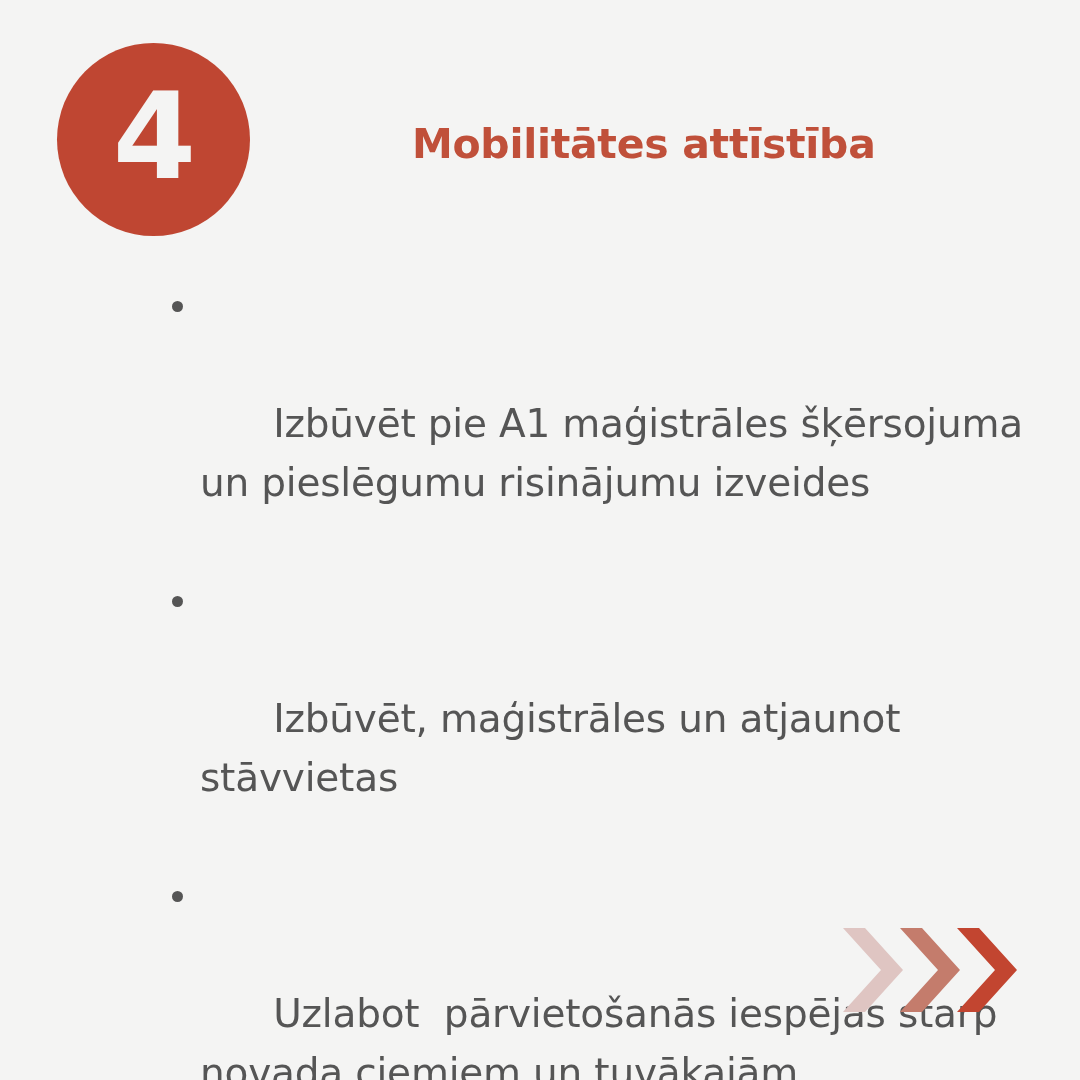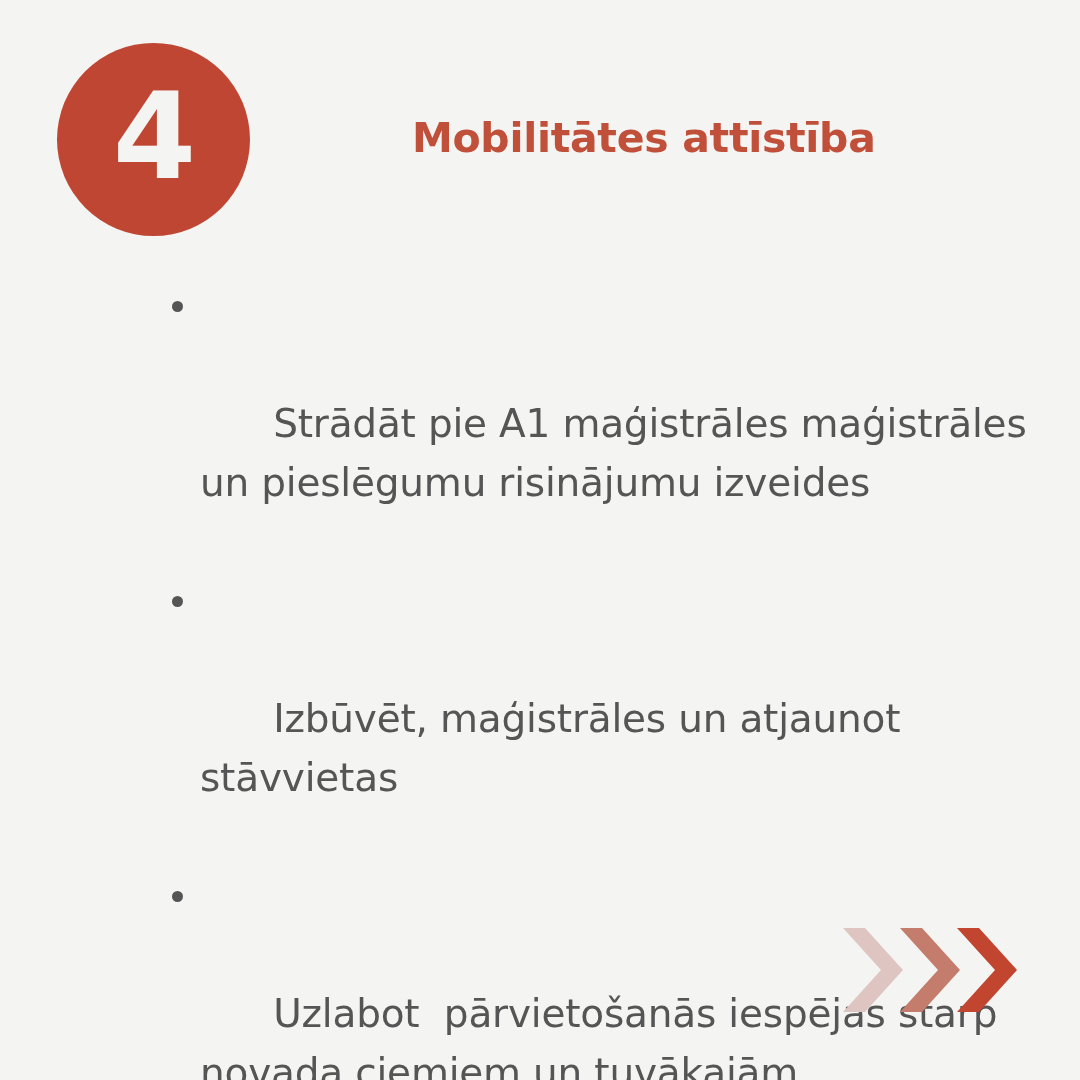--- a/index.html
+++ b/index.html
@@ -50,21 +50,21 @@
     font-size: 120px;
     font-weight: bold;
     line-height: 1;
     letter-spacing: -2px;
     transform: translateY(-3px);
   }
 
   .slide-title {
     position: absolute;
     left: 412px;
-    top: 114px;
+    top: 120px;
     width: 620px;
     color: #c0503a;
     font-family: "DejaVu Sans", "Liberation Sans", sans-serif;
     font-size: 41px;
     font-weight: bold;
     letter-spacing: -0.3px;
     line-height: 1.2;
     white-space: nowrap;
   }
 
@@ -139,21 +139,21 @@
       <span class="number-badge-label">4</span>
     </div>
 
     <div class="slide-title">Mobilitātes attīstība</div>
 
   </div>
 
   <ul class="bullet-list">
     <li class="bullet-item">
       <span class="bullet-dot"></span>
-      <span>Strādāt pie A1 maģistrāles maģistrāles un pieslēgumu risinājumu izveides</span>
+      <span>Izbūvēt pie A1 maģistrāles šķērsojuma un pieslēgumu risinājumu izveides</span>
     </li>
     <li class="bullet-item">
       <span class="bullet-dot"></span>
       <span>Izbūvēt, maģistrāles un atjaunot stāvvietas</span>
     </li>
     <li class="bullet-item">
       <span class="bullet-dot"></span>
       <span>Uzlabot  pārvietošanās iespējas starp novada ciemiem un tuvākajām apdzīvotajām vietām</span>
     </li>
 

